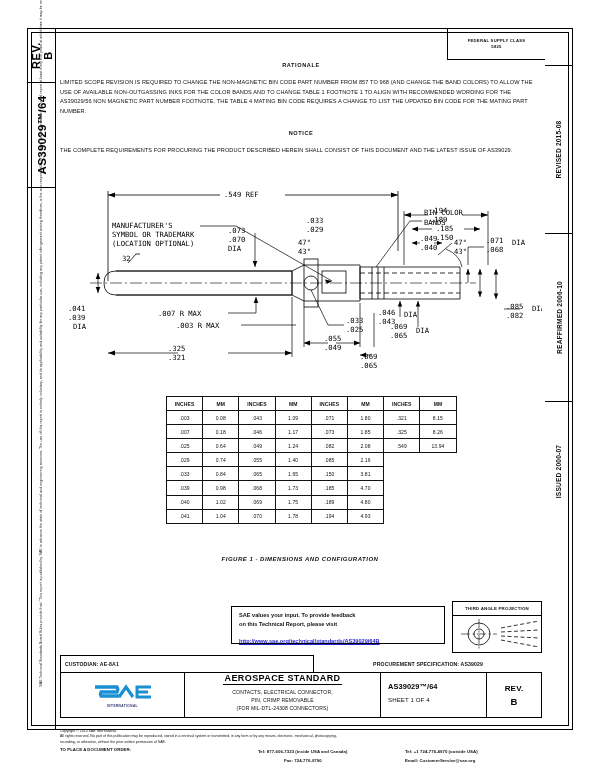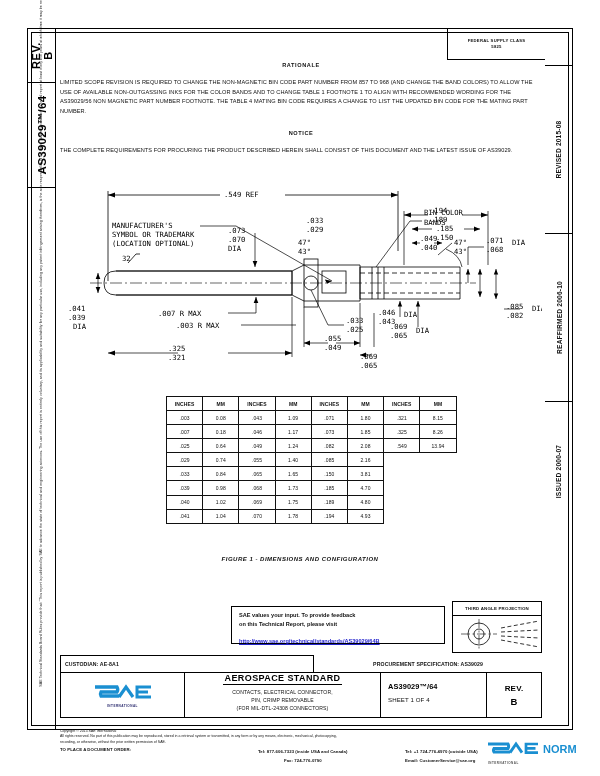--- a/index.html
+++ b/index.html
@@ -473,23 +473,14 @@
         <div class="f-order">Tel: 877-606-7323 (inside USA and Canada)</div>
         <div class="f-order" style="margin-left:26px;">Fax: 724-776-0790</div>
       </div>
       <div class="f-c3">
         <div class="f-order">Tel: +1 724-776-4970 (outside USA)</div>
         <div class="f-order">Email: CustomerService@sae.org</div>
       </div>
     </div>
   </div>
 
-  <div class="footlogo">
-    <svg width="104" height="17" viewBox="0 0 104 17">
-      <path d="M2,4 h20 a4.4,4.4 0 0 1 0,4.4 h-14 a3.5,3.5 0 0 0 0,3.6 h16" stroke="#1a8fd1" stroke-width="3" fill="none"></path>
-      <path d="M24,12.6 L30,4 L36,12.6" stroke="#1a8fd1" stroke-width="2.9" fill="none"></path>
-      <path d="M52,4 h-12 v8.6 h12 M40,8.3 h9.5" stroke="#1a8fd1" stroke-width="2.7" fill="none"></path>
-      <text x="57" y="13" font-family="Liberation Sans, sans-serif" font-size="11" font-weight="bold" fill="#1a8fd1">NORM</text>
-    </svg>
-    <div class="fl-sub" style="margin-left:2px;">INTERNATIONAL</div>
-  </div>
 
 </div>
 
 </body></html>

